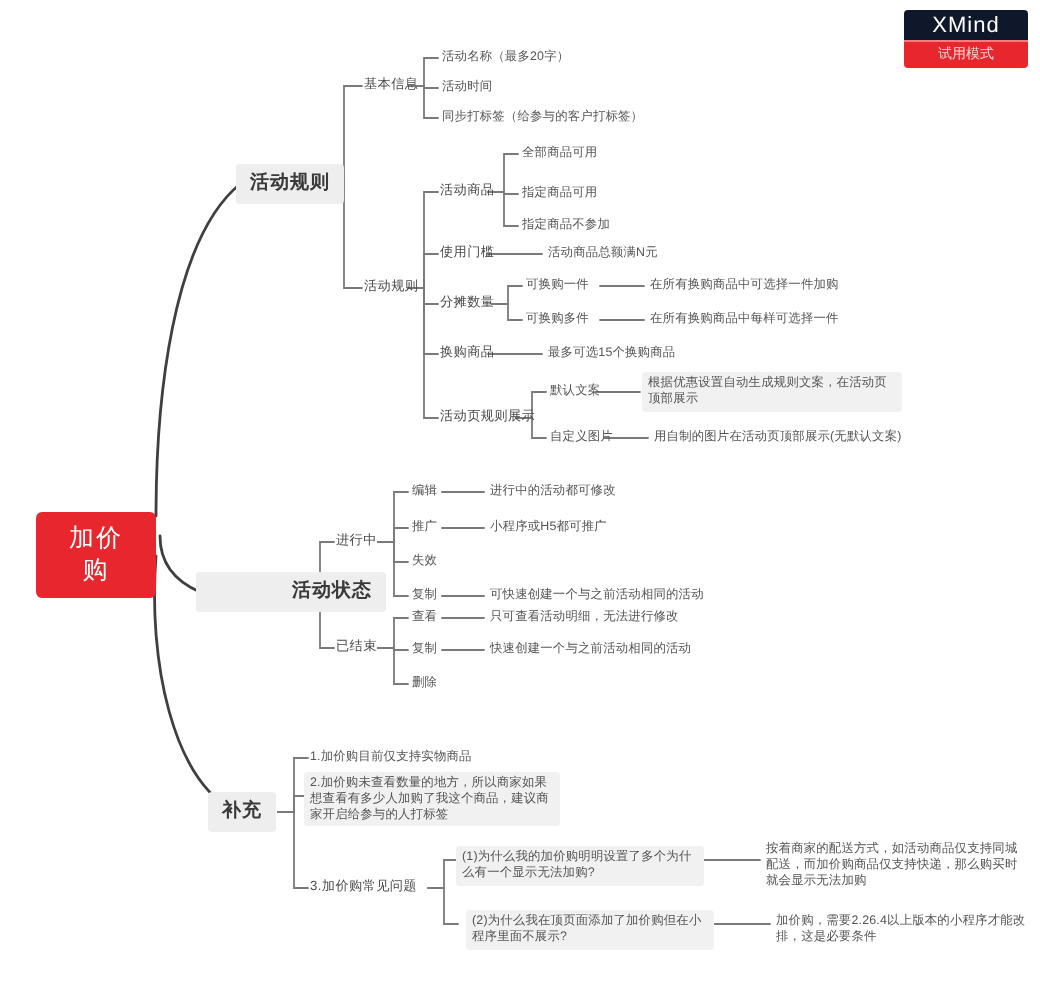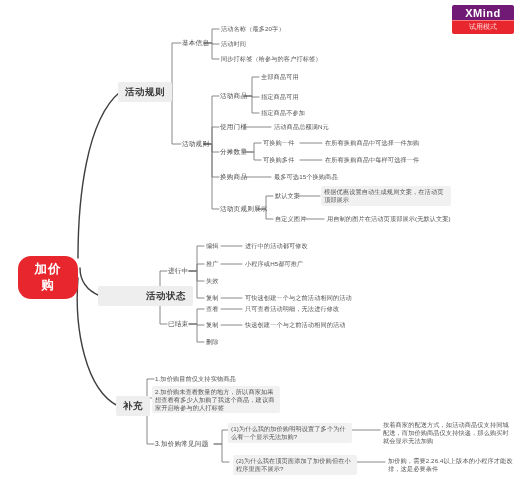--- a/index.html
+++ b/index.html
@@ -19,22 +19,22 @@
     line-height:1.25;
     color:#2b2b2b;
     white-space:pre-wrap;
   }
 
   
   .root{
     background:#e8262d;
     color:#ffffff;
     font-size:12.5px;
-    font-weight:bold;
-    border-radius:13px;
+    font-weight:normal;
+    border-radius:3px;
     padding:6px 10px;
     letter-spacing:1px;
     text-align:center;
   }
 
   
   .l1{
     background:#eeeeee;
     font-size:9.5px;
     font-weight:bold;
@@ -67,24 +67,24 @@
   }
 
   
   .watermark{
     position:absolute;
     right:6px;top:5px;
     width:62px;
     text-align:center;
   }
   .wm-top{
-    background:#701a75;
+    background:#0f172a;
     color:#fff;
     font-size:11px;
-    font-weight:bold;
+    font-weight:normal;
     letter-spacing:.5px;
     padding:2px 0 1px 0;
     border-radius:2px 2px 0 0;
   }
   .wm-bot{
     background:#e8262d;
     color:#ffd9da;
     font-size:7px;
     padding:1px 0 2px 0;
     border-radius:0 0 2px 2px;
@@ -152,21 +152,21 @@
 
   <div class="watermark">
     <div class="wm-top">XMind</div>
     <div class="wm-bot">试用模式</div>
   </div>
 
   <div class="node root" style="left:18px;top:256px;width:60px;">加价购</div>
 
   <div class="node l1" style="left:118px;top:82px;">活动规则</div>
   <div class="node l1" style="left:98px;top:286px;padding-left:48px;">活动状态</div>
-  <div class="node l1" style="left:116px;top:396px;">补充</div>
+  <div class="node l1" style="left:104px;top:396px;">补充</div>
 
   <div class="node l2" style="left:180px;top:38px;">基本信息</div>
   <div class="node l2" style="left:180px;top:139px;">活动规则</div>
 
   <div class="node l3" style="left:219px;top:24px;">活动名称（最多20字）</div>
   <div class="node l3" style="left:219px;top:39px;">活动时间</div>
   <div class="node l3" style="left:219px;top:54px;">同步打标签（给参与的客户打标签）</div>
 
   <div class="node l2" style="left:218px;top:91px;">活动商品</div>
   <div class="node l3" style="left:259px;top:72px;">全部商品可用</div>

